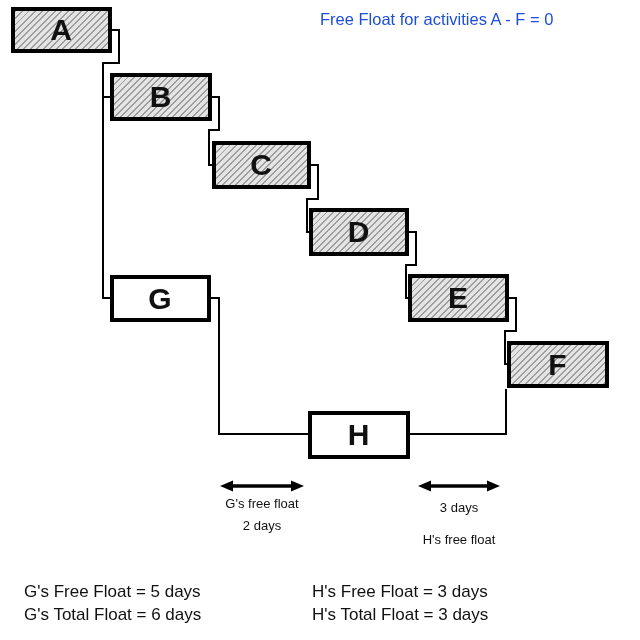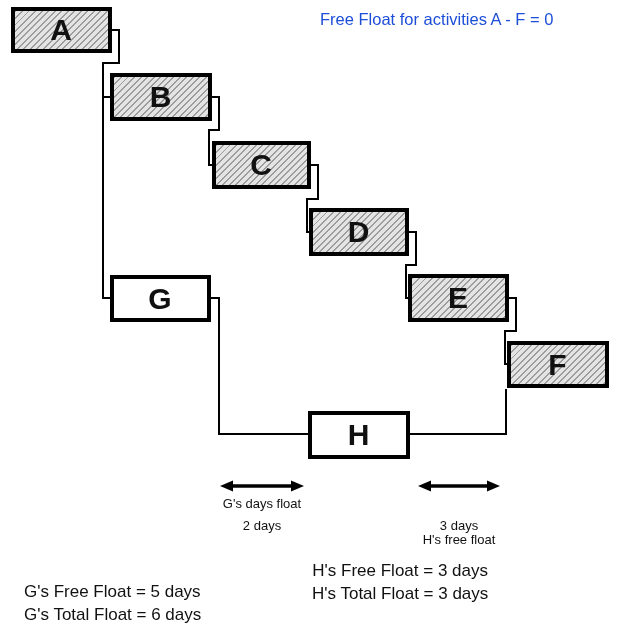--- a/index.html
+++ b/index.html
@@ -87,27 +87,27 @@
   <div class="box hatched" style="left:507px;top:341px;width:102px;height:47px;">
     <span>F</span>
   </div>
   <div class="box plain" style="left:110px;top:275px;width:101px;height:47px;">
     <span>G</span>
   </div>
   <div class="box plain" style="left:308px;top:411px;width:102px;height:48px;">
     <span>H</span>
   </div>
 
-  <div class="arrowlabel" style="left:262px;top:496px;">G's days float</div>
+  <div class="arrowlabel" style="left:262px;top:496px;">G's free float</div>
   <div class="arrowlabel" style="left:262px;top:518px;">2 days</div>
   <div class="arrowlabel" style="left:459px;top:496px;margin-top:36px;">H's free float</div>
-  <div class="arrowlabel" style="left:459px;top:518px;">3 days</div>
+  <div class="arrowlabel" style="left:459px;top:500px;">3 days</div>
 
   <div class="summary" style="left:24px;top:581px;">
     <div>G's Free Float = 5 days</div>
     <div>G's Total Float = 6 days</div>
   </div>
-  <div class="summary" style="left:312px;top:560px;text-align:center;">
+  <div class="summary" style="left:312px;top:581px;">
     <div>H's Free Float = 3 days</div>
     <div>H's Total Float = 3 days</div>
   </div>
 
 </div>
 
 </body></html>

